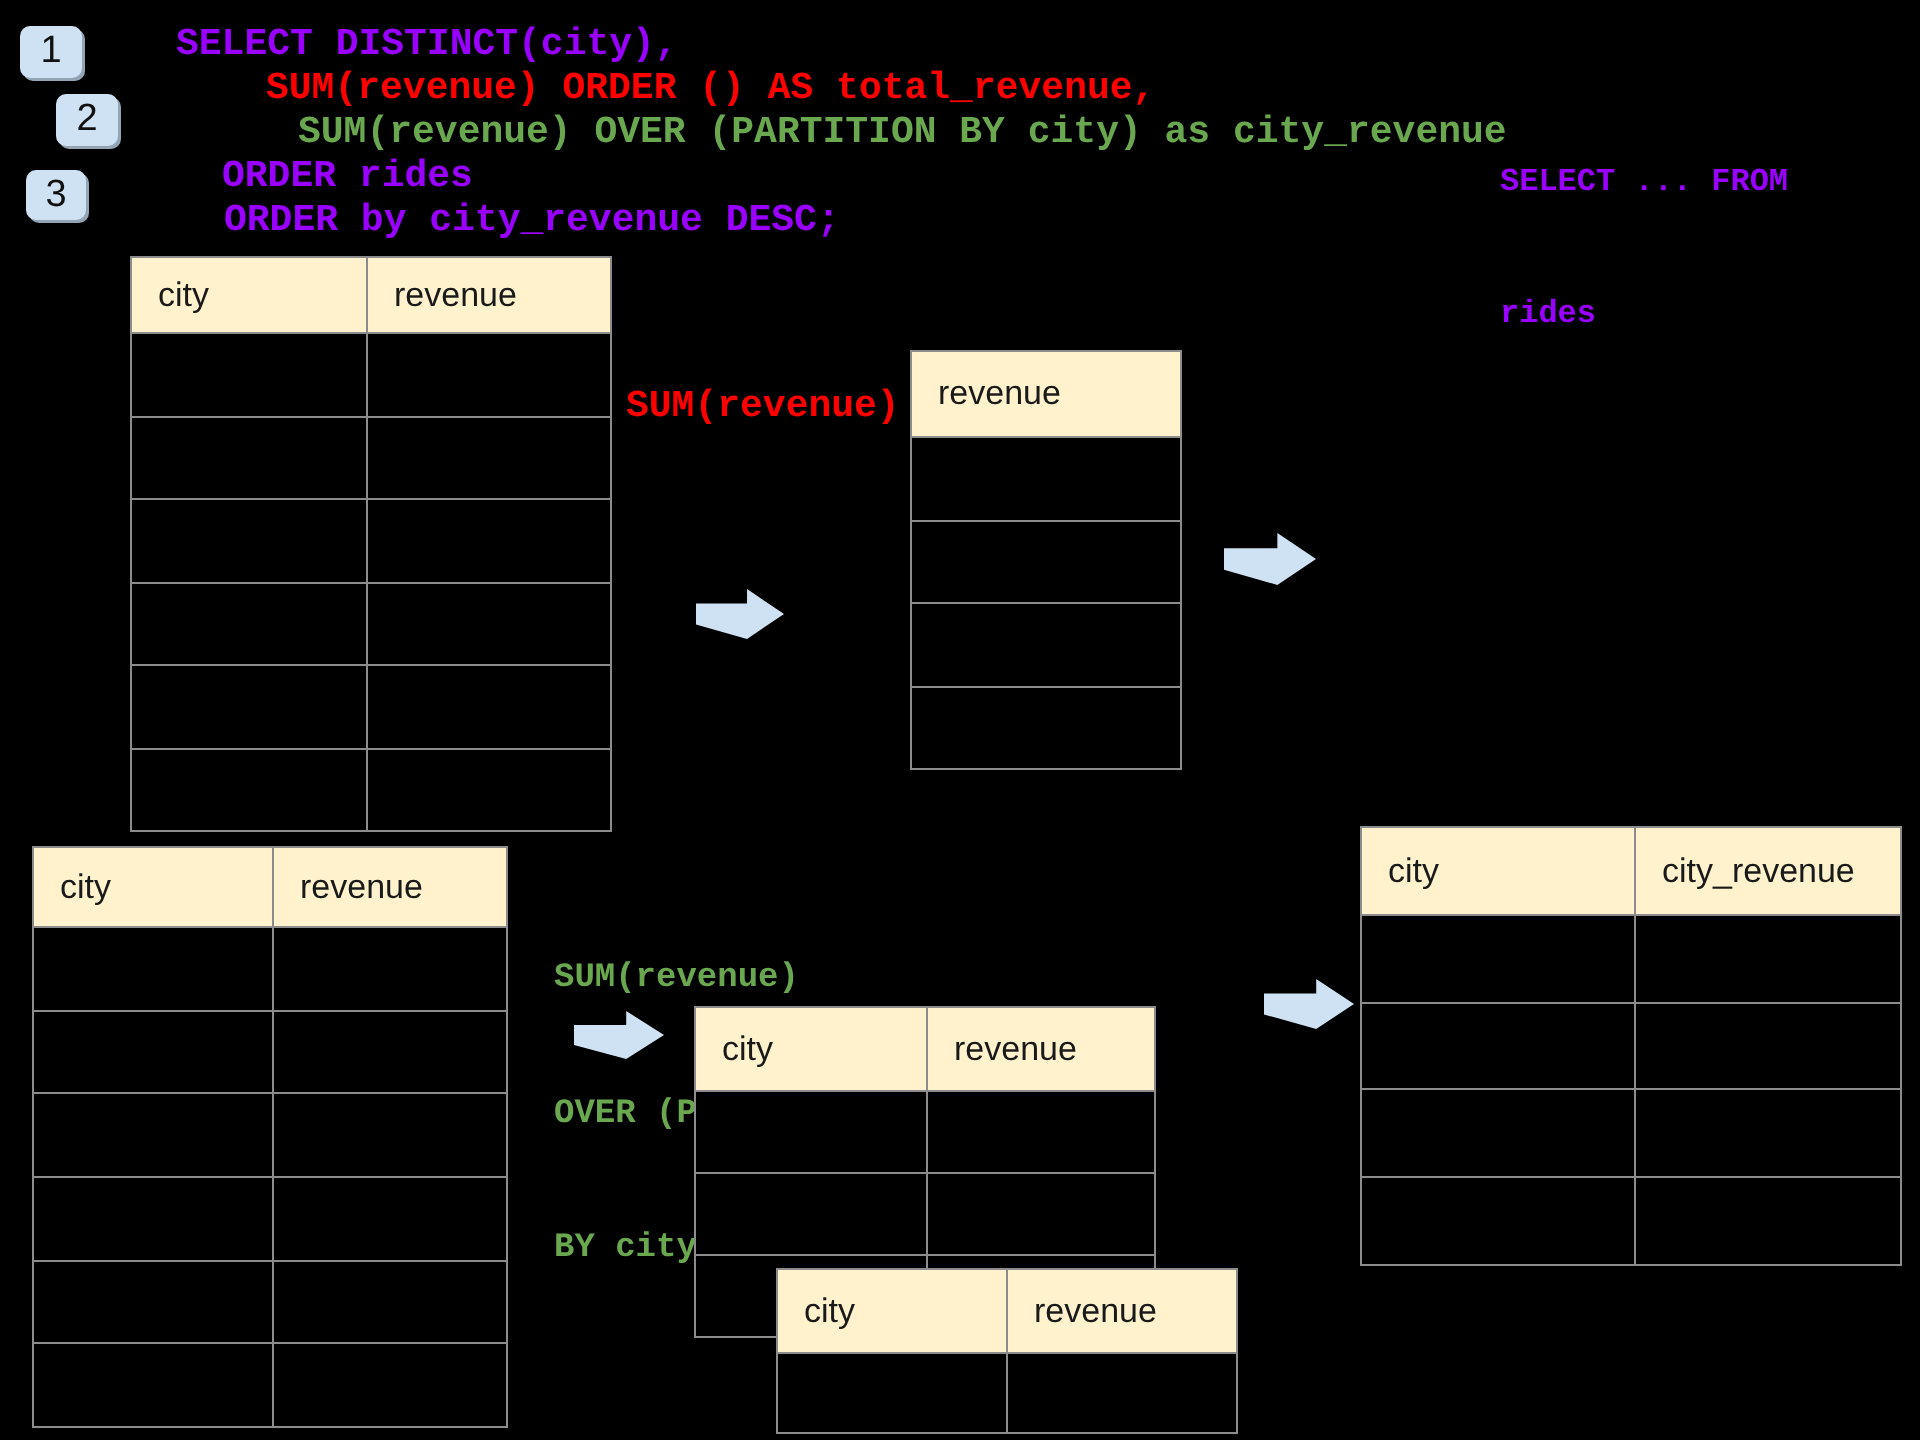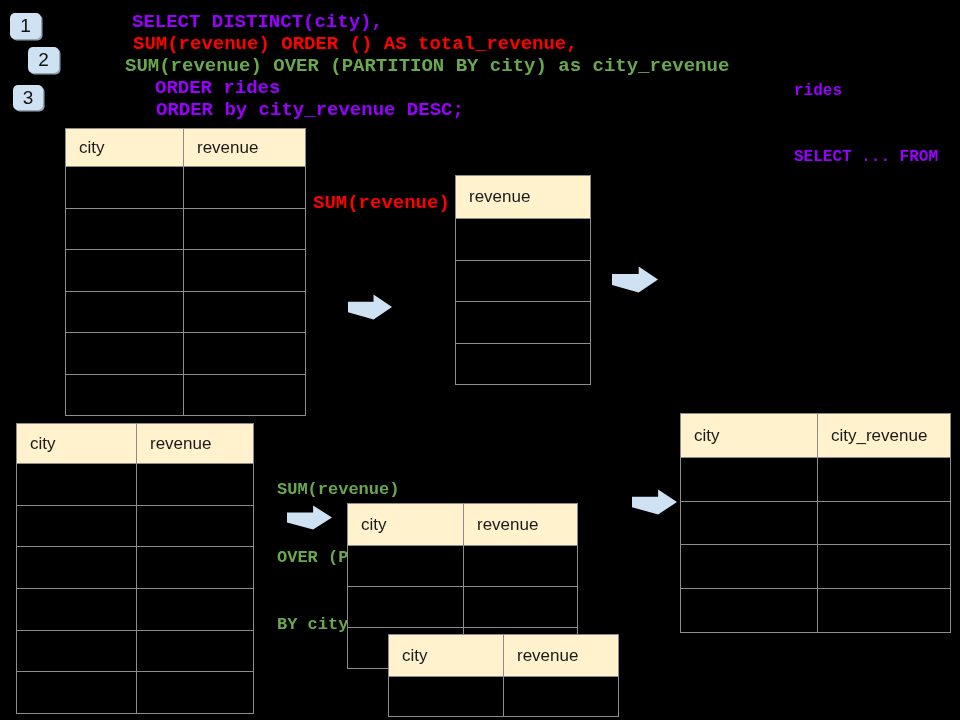--- a/index.html
+++ b/index.html
@@ -12,21 +12,21 @@
     position:absolute;background:var(--badge_bg);border-radius:5px;
     box-shadow:1.5px 1.5px 0 #93a4b4;
     display:flex;align-items:center;justify-content:center;
     font-size:19px;color:#111;
   }
   .code{
     position:absolute;font-family:"Liberation Mono","DejaVu Sans Mono",monospace;
     font-weight:bold;white-space:pre;
   }
   .code-main{font-size:19px;line-height:22px;}
-  .purple{color:var(--purple);margin-left:44px;}
+  .purple{color:var(--purple);}
   .red{color:var(--red);}
   .green{color:var(--green);}
   .side-note{font-size:16px;line-height:22px;}
   .label-total{font-size:19px;line-height:27px;}
   .label-partition{font-size:17px;line-height:22.5px;}
   table.tbl{
     position:absolute;border-collapse:collapse;table-layout:fixed;
     border:1px solid var(--table_border);
   }
   table.tbl th{
@@ -50,27 +50,27 @@
 </div>
 <div class="badge" style="left:28px;top:47px;width:31px;height:26px">
   <span>2</span>
 </div>
 <div class="badge" style="left:13px;top:85px;width:30px;height:25px">
   <span>3</span>
 </div>
 
 <div class="code code-main purple" style="left:88px;top:11px">SELECT DISTINCT(city),</div>
 <div class="code code-main red" style="left:133px;top:33px">SUM(revenue) ORDER () AS total_revenue,</div>
-<div class="code code-main green" style="left:125px;top:55px">SUM(revenue) OVER (PARTITION BY city) as city_revenue</div>
+<div class="code code-main green" style="left:149px;top:55px">SUM(revenue) OVER (PARTITION BY city) as city_revenue</div>
 <div class="code code-main purple" style="left:111px;top:77px">ORDER rides</div>
 <div class="code code-main purple" style="left:112px;top:99px">ORDER by city_revenue DESC;</div>
 
 <div class="code side-note purple" style="left:750px;top:36px">
+  <div>SELECT ... FROM</div>
   <div>rides</div>
-  <div>SELECT ... FROM</div>
 </div>
 
 <div class="code label-total red" style="left:313px;top:136px">
   <div>SUM(revenue)</div>
 </div>
 
 <div class="code label-partition green" style="left:277px;top:434px">
   <div>SUM(revenue)</div>
   <div>OVER (PARTITION</div>
   <div>BY city)</div>

